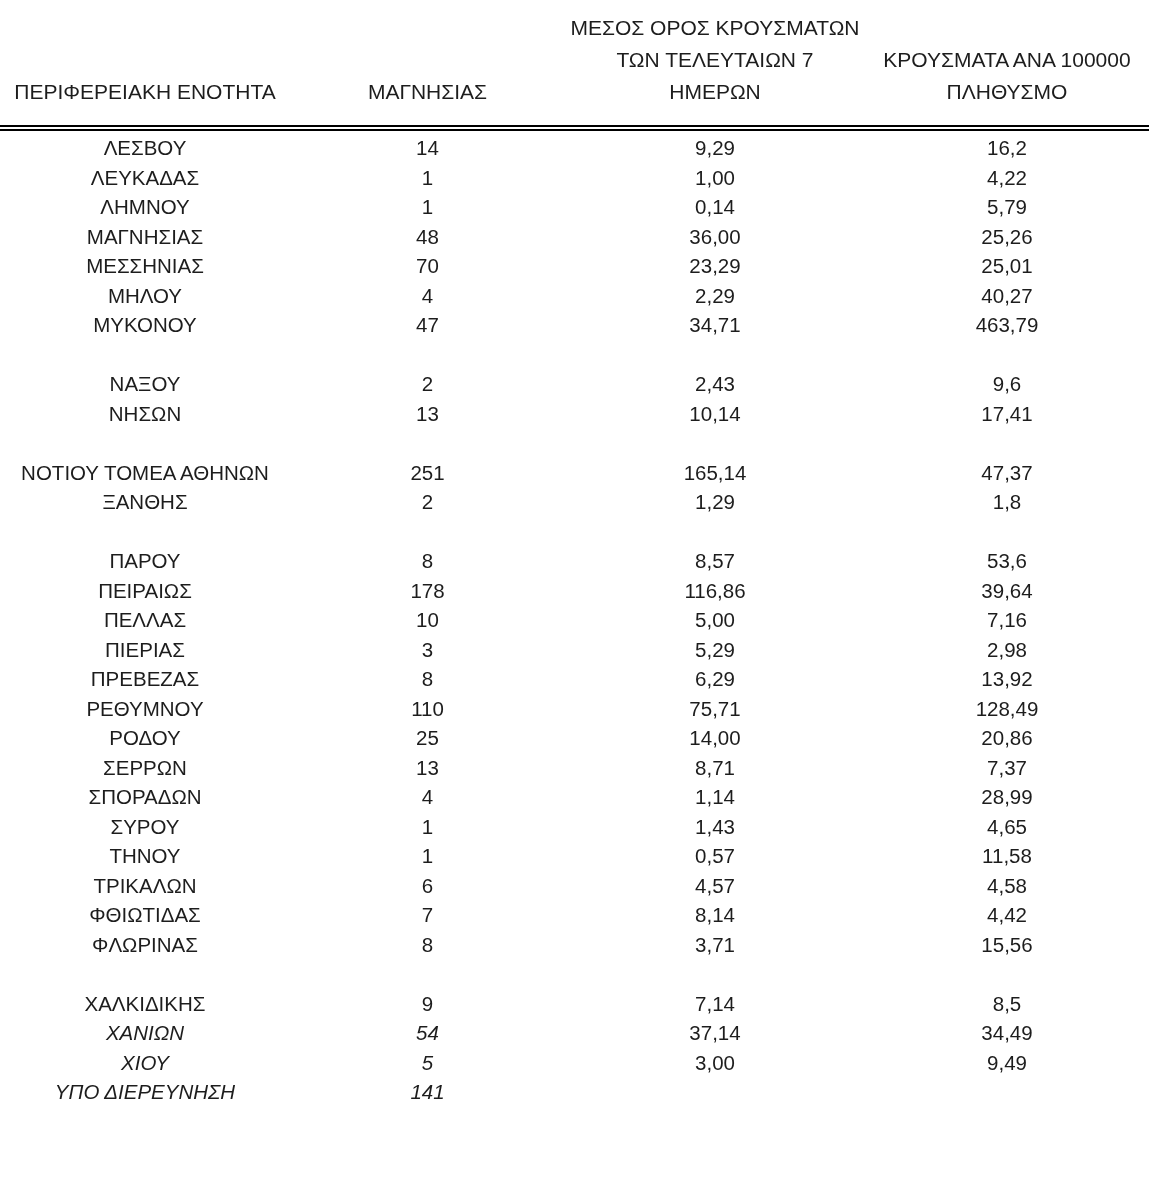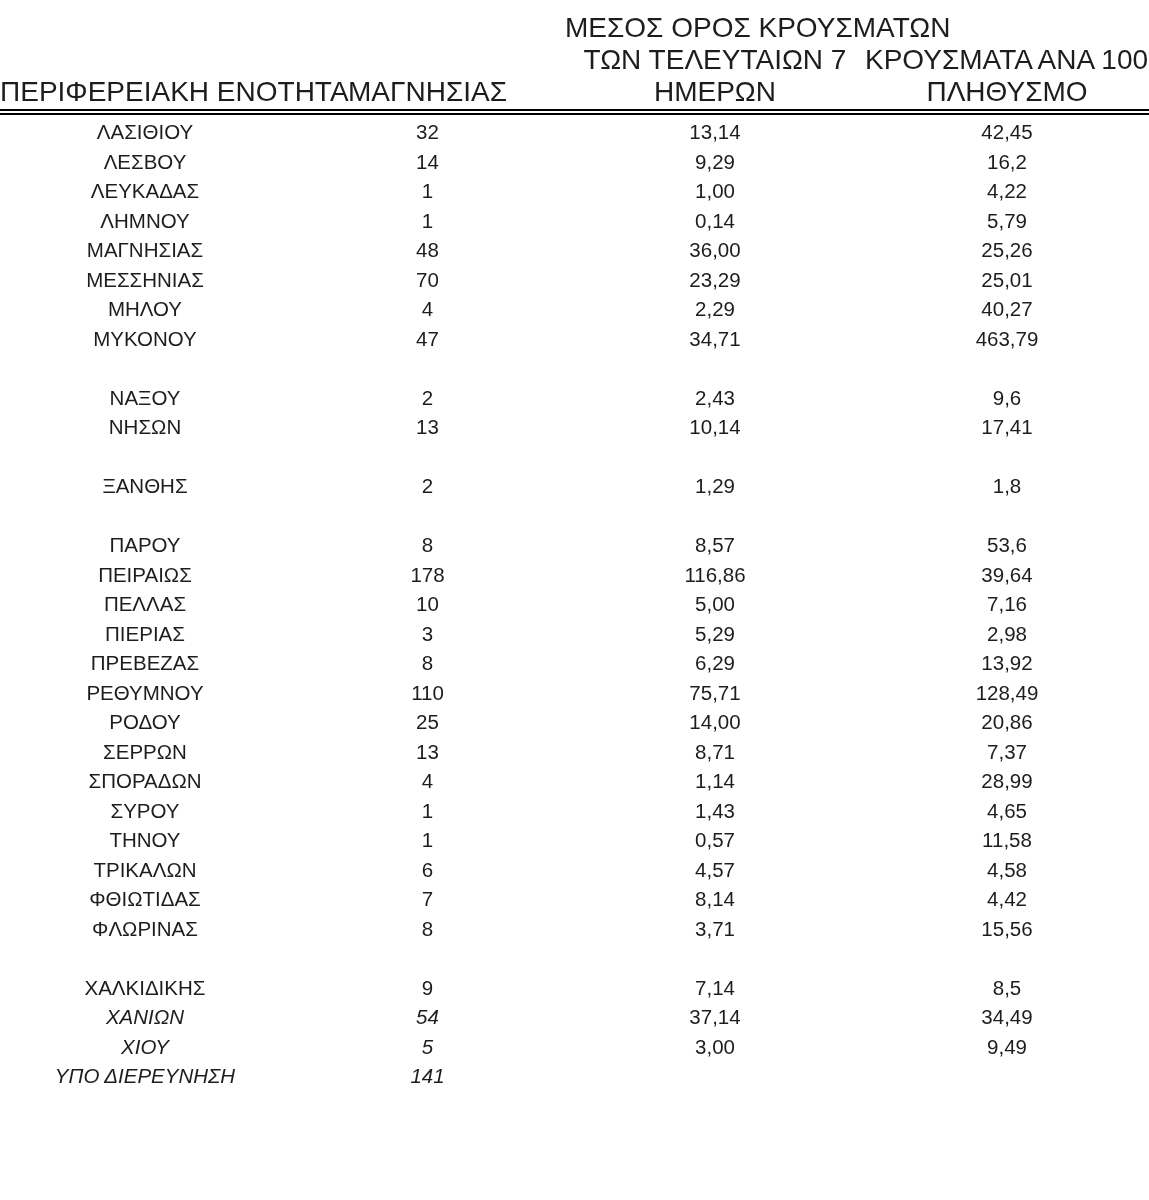--- a/index.html
+++ b/index.html
@@ -25,25 +25,25 @@
     width: 1149px;
     margin-top: 12px;
   }
   col.c-region  { width: 290px; }
   col.c-cases   { width: 275px; }
   col.c-avg7    { width: 300px; }
   col.c-per100k { width: 284px; }
 
   thead th {
     font-weight: normal;
-    font-size: 28px;
+    font-size: 21px;
     line-height: 32px;
     text-align: center;
     vertical-align: bottom;
-    padding: 0 0 1px 0;
+    padding: 0 0 17px 0;
     border-bottom: 6px double #000000;
     white-space: nowrap;
   }
   .h-line { display: block; }
 
   tbody td {
     font-size: 20.5px;
     text-align: center;
     vertical-align: middle;
     height: 29.5px;
@@ -86,26 +86,20 @@
           <span class="h-line">ΗΜΕΡΩΝ</span>
         </th>
         <th>
           <span class="h-line">ΚΡΟΥΣΜΑΤΑ ΑΝΑ 100000</span>
           <span class="h-line">ΠΛΗΘΥΣΜΟ</span>
         </th>
       </tr>
     </thead>
     <tbody id="table-body">
         <tr>
-          <td>ΛΑΣΙΘΙΟΥ</td>
-          <td>32</td>
-          <td>13,14</td>
-          <td>42,45</td>
-        </tr>
-        <tr>
           <td>ΛΕΣΒΟΥ</td>
           <td>14</td>
           <td>9,29</td>
           <td>16,2</td>
         </tr>
         <tr>
           <td>ΛΕΥΚΑΔΑΣ</td>
           <td>1</td>
           <td>1,00</td>
           <td>4,22</td>
@@ -152,20 +146,26 @@
         <tr>
           <td>ΝΗΣΩΝ</td>
           <td>13</td>
           <td>10,14</td>
           <td>17,41</td>
         </tr>
         <tr class="spacer">
           <td colspan="4">&nbsp;</td>
         </tr>
         <tr>
+          <td>ΝΟΤΙΟΥ ΤΟΜΕΑ ΑΘΗΝΩΝ</td>
+          <td>251</td>
+          <td>165,14</td>
+          <td>47,37</td>
+        </tr>
+        <tr>
           <td>ΞΑΝΘΗΣ</td>
           <td>2</td>
           <td>1,29</td>
           <td>1,8</td>
         </tr>
         <tr class="spacer">
           <td colspan="4">&nbsp;</td>
         </tr>
         <tr>
           <td>ΠΑΡΟΥ</td>

